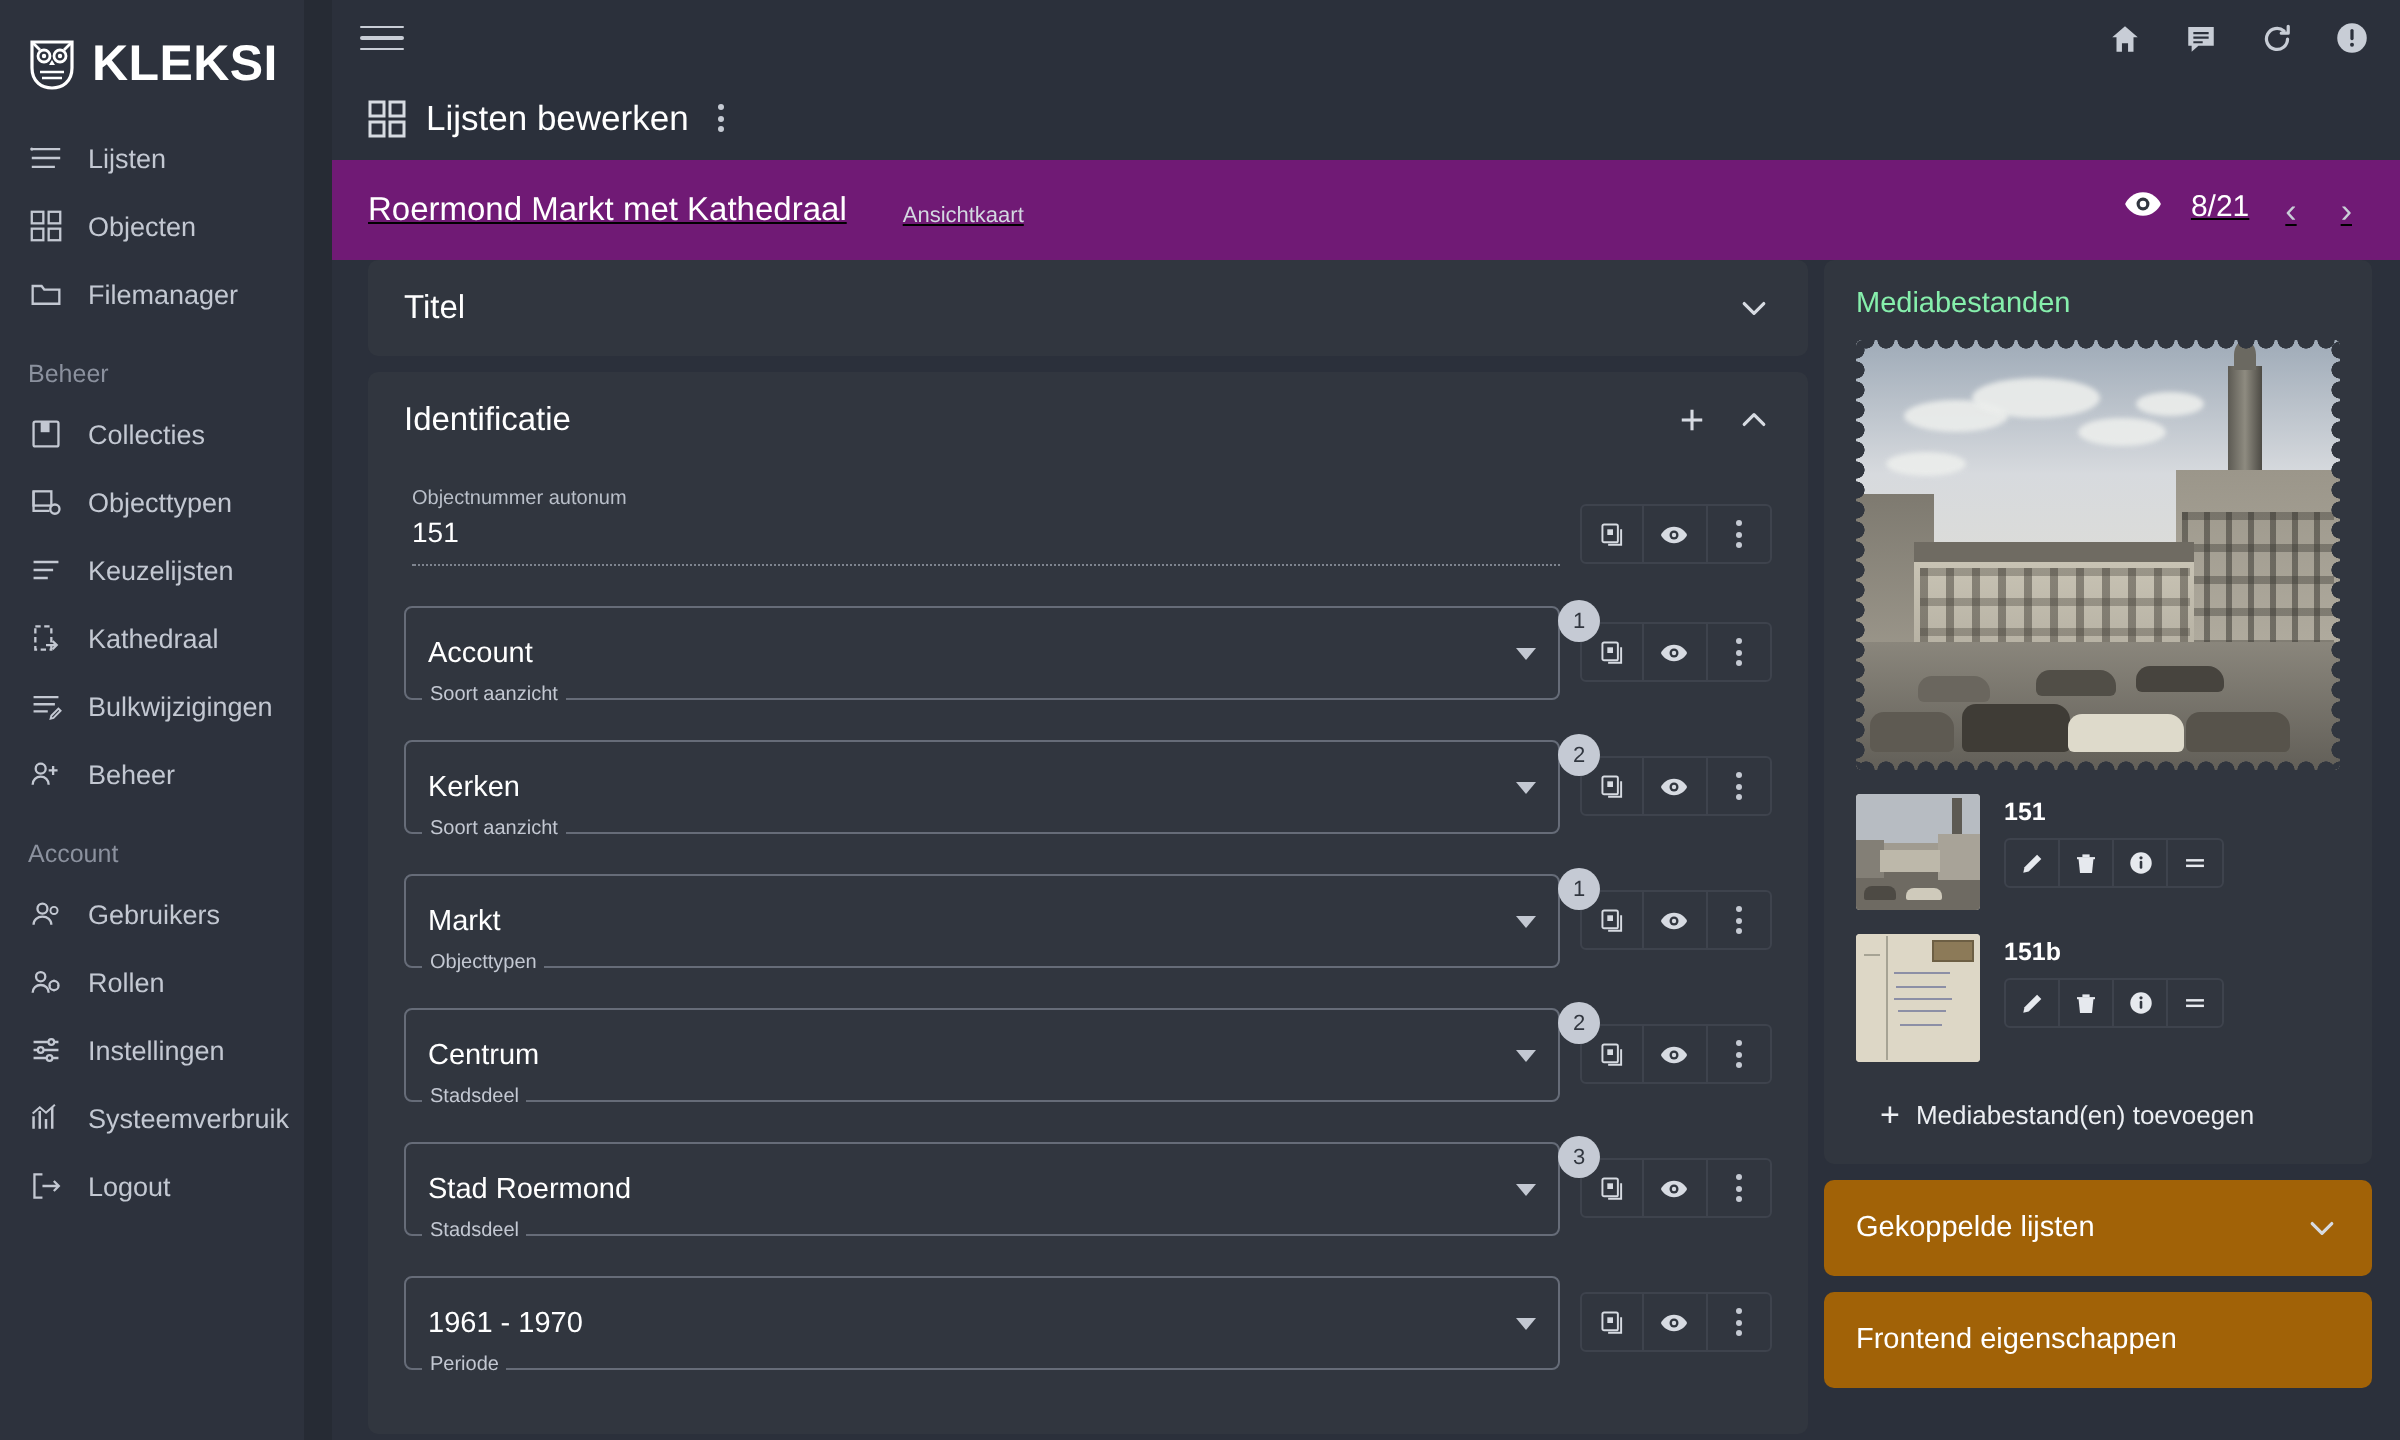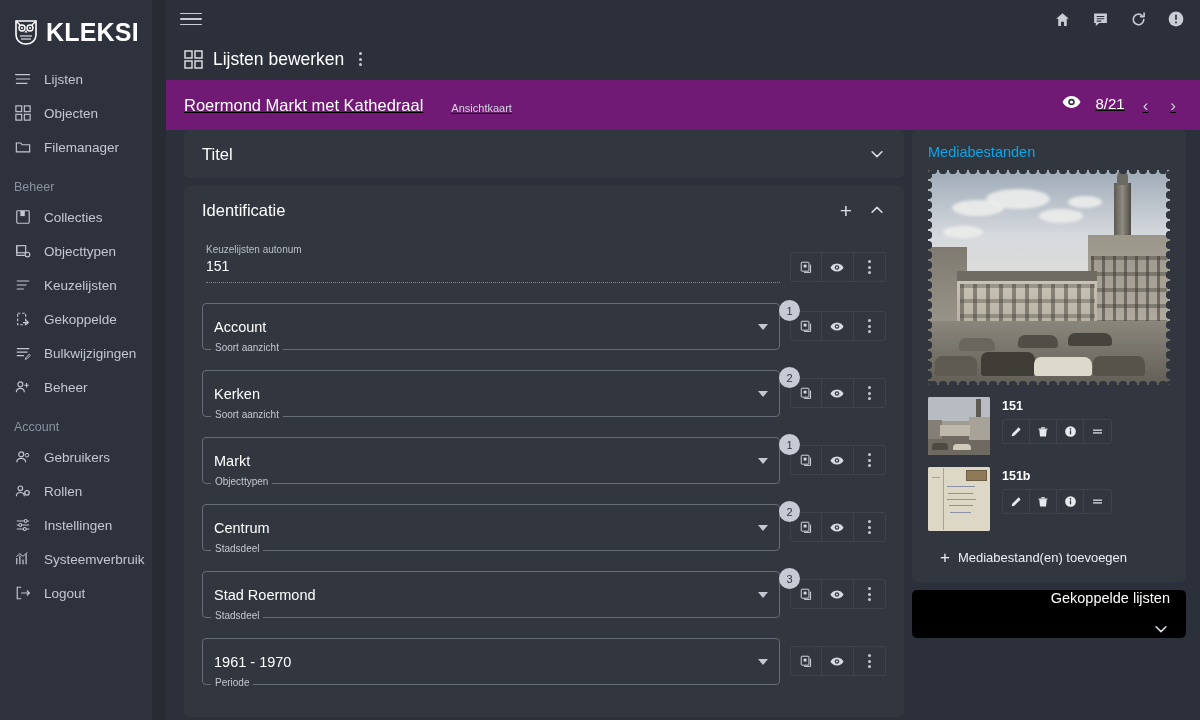--- a/index.html
+++ b/index.html
@@ -158,21 +158,21 @@
   .badge {
     position: absolute; left: -12px; top: -12px;
     width: 21px; height: 21px; border-radius: 50%;
     background: #c5cad4; color: #31363f;
     font-size: 11px; display: flex; align-items: center; justify-content: center;
     font-weight: 500;
   }
 
   
   .media-card { background: #31363f; border-radius: 5px; padding: 14px 16px 16px 16px; margin-bottom: 8px; }
-  .media-title { font-size: 14.5px; color: #0ea5e9; margin-bottom: 10px; }
+  .media-title { font-size: 14.5px; color: #86efac; margin-bottom: 10px; }
   .media-hero {
     width: 100%; height: 215px; border-radius: 3px;
     background: #cfcabb; overflow: hidden; position: relative;
   }
   .postcard-frame {
     position: absolute; inset: 0;
     background:
       linear-gradient(to bottom, #aab3bd 0%, #c3cad1 22%, #cfd2cf 38%, #b4b2a8 55%, #918d83 75%, #7d7a72 100%);
   }
   .pc-sky { position: absolute; left: 0; top: 0; right: 0; height: 52%; background: linear-gradient(to bottom,#9fabb8,#d7dade 60%,#dcdcd8); }
@@ -242,24 +242,23 @@
   .thumb-tools .tt:last-child { border-right: none; }
 
   .add-media {
     display: flex; align-items: center; gap: 8px;
     margin-top: 18px; padding-left: 12px;
     font-size: 13px; color: #eceff3; cursor: pointer;
   }
   .add-media .pl { font-size: 17px; line-height: 1; font-weight: 300; }
 
   .panel-row {
-    background: #000000; border-radius: 5px; height: 48px;
-    display: flex; align-items: flex-end; padding: 0 16px; margin-bottom: 8px;
+    background: #a16207; border-radius: 5px; height: 48px;
+    display: flex; align-items: center; padding: 0 16px; margin-bottom: 8px;
     cursor: pointer;
-    flex-direction: column;
   }
   .panel-row .t { font-size: 14.5px; color: #ffffff; flex: 1 1 auto; }
 
   svg { display: block; }
 </style>
 </head>
 <body>
 
 <div class="app">
 
@@ -343,21 +342,21 @@
         </span>
         <span>Keuzelijsten</span>
       </div>
       <div class="nav-item">
         <span class="ico">
           <svg viewBox="0 0 18 18" width="16" height="16">
               <path d="M3 2.5h9v13H3z" fill="none" stroke="#c3c8d2" stroke-width="1.3" stroke-dasharray="3 2"></path>
               <path d="M9 13h6m-2.3-2.3L15 13l-2.3 2.3" fill="none" stroke="#c3c8d2" stroke-width="1.3"></path>
             </svg>
         </span>
-        <span>Gekoppelde</span>
+        <span>Kathedraal</span>
       </div>
       <div class="nav-item">
         <span class="ico">
           <svg viewBox="0 0 18 18" width="16" height="16">
               <g stroke="#c3c8d2" stroke-width="1.3">
                 <path d="M2 4h14M2 8h12M2 12h8"></path>
               </g>
               <path d="M12 14.5l4-4 1.2 1.2-4 4-1.6.4z" fill="none" stroke="#c3c8d2" stroke-width="1.1"></path>
             </svg>
         </span>
@@ -534,21 +533,21 @@
                   <path d="M3.5 11.5L9 6l5.5 5.5" fill="none" stroke="#d7dbe2" stroke-width="1.8" stroke-linecap="round" stroke-linejoin="round"></path>
                 </svg>
             </span>
           </div>
 
           <div class="card-body">
 
             <div class="field-row">
               <div class="field-wrap">
                 <div class="fld-plain">
-                  <div class="lbl">Keuzelijsten autonum</div>
+                  <div class="lbl">Objectnummer autonum</div>
                   <div class="val dots">151</div>
                 </div>
               </div>
               <div class="tools nudge-plain">
                 <span class="tool">
                   <svg viewBox="0 0 16 16" width="13" height="13">
                       <rect x="1.5" y="1.5" width="9.5" height="11" rx="1" fill="none" stroke="#d7dbe2" stroke-width="1.2"></rect>
                       <path d="M4.5 4.5h3.5v3.5H4.5z" fill="#d7dbe2"></path>
                       <path d="M13 4.5v9.5H5" fill="none" stroke="#d7dbe2" stroke-width="1.2"></path>
                     </svg>
@@ -901,17 +900,20 @@
 
         <div class="panel-row">
           <span class="t">Gekoppelde lijsten</span>
           <span class="chev">
             <svg viewBox="0 0 18 18" width="16" height="16">
                 <path d="M3.5 6.5L9 12l5.5-5.5" fill="none" stroke="#d7dbe2" stroke-width="1.8" stroke-linecap="round" stroke-linejoin="round"></path>
               </svg>
           </span>
         </div>
 
+        <div class="panel-row">
+          <span class="t">Frontend eigenschappen</span>
+        </div>
 
       </div>
     </div>
   </div>
 </div>
 
 </body></html>

